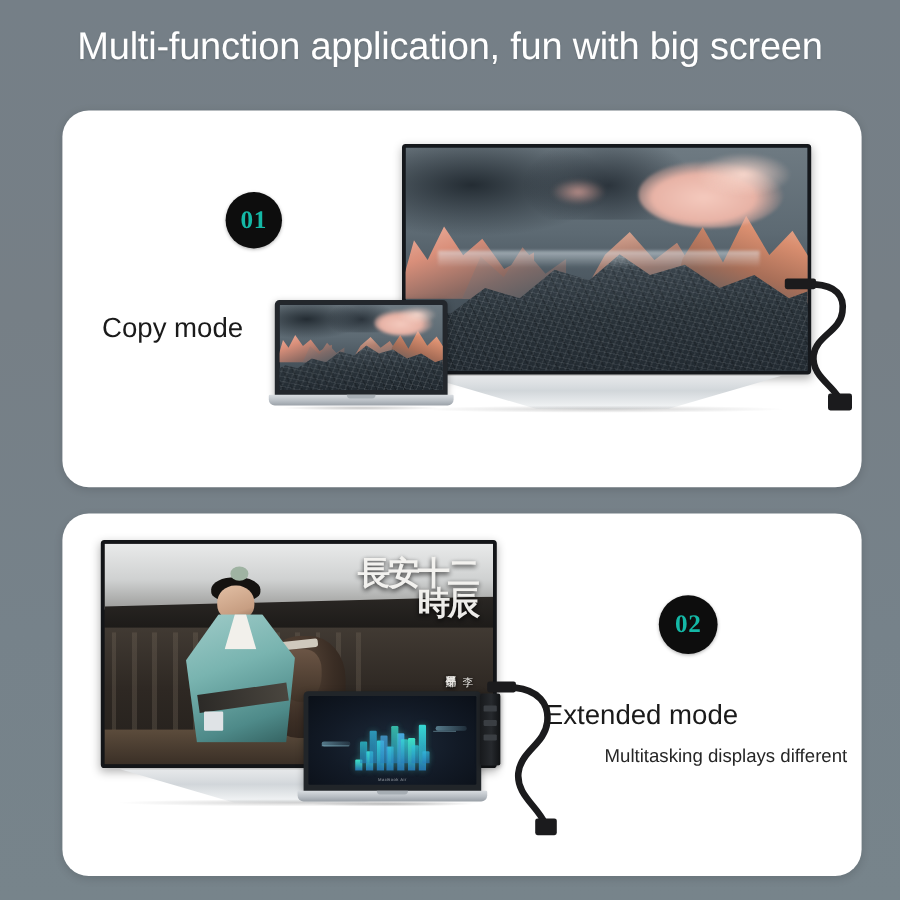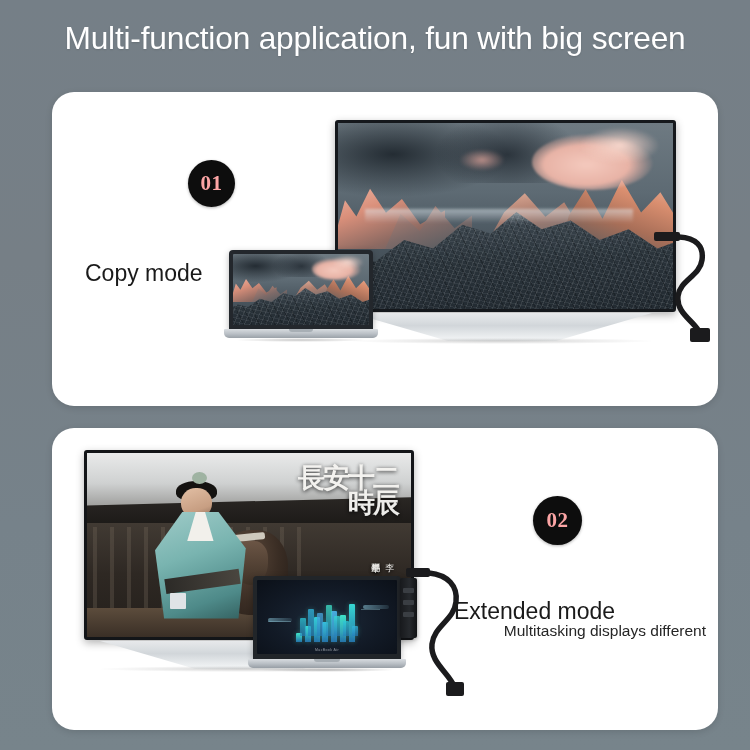--- a/index.html
+++ b/index.html
@@ -24,41 +24,41 @@
     position:absolute; background:#ffffff;
     border-radius:22px; overflow:hidden;
     box-shadow:0 2px 7px rgba(0,0,0,.13);
   }
   #card1{ left:52px; top:92px;  width:666px; height:314px; }
   #card2{ left:52px; top:428px; width:666px; height:302px; }
 
   
   .badge{
     position:absolute; border-radius:50%;
-    background:#0d0d0d; color:#fca5a5;
+    background:#0d0d0d; color:#14b8a6;
     display:flex; align-items:center; justify-content:center;
     font-size:21px; font-weight:700; letter-spacing:.5px;
     font-family:"Liberation Serif", serif;
     box-shadow:0 1px 3px rgba(0,0,0,.3);
   }
   #badge1{ left:136px; top:68px; width:47px; height:47px; }
-  #badge2{ left:481px; top:68px; width:49px; height:49px; }
+  #badge2{ left:497px; top:68px; width:49px; height:49px; }
 
   
   .mode-title{
     position:absolute; color:#1a1a1a;
     font-size:23px; font-weight:400; white-space:nowrap;
   }
   .mode-desc{
     position:absolute; color:#262626;
     font-size:15.5px; font-weight:400; line-height:1.44;
   }
   #title1{ left:33px; top:168px; }
   #desc1 { left:33px; top:204px; }
-  #title2{ left:402px; top:170px; }
+  #title2{ left:402px; top:154px; }
   #desc2 { left:402px; top:192px; width:252px;text-align:right; }
 
   
   .c1-art{ position:absolute; left:0; top:0; width:666px; height:314px; }
 
   
   .tv1{
     position:absolute; left:283px; top:28px; width:341px; height:192px;
     background:#121820; border:3px solid #15181c; border-radius:3px;
     box-shadow:0 3px 8px rgba(0,0,0,.30);

